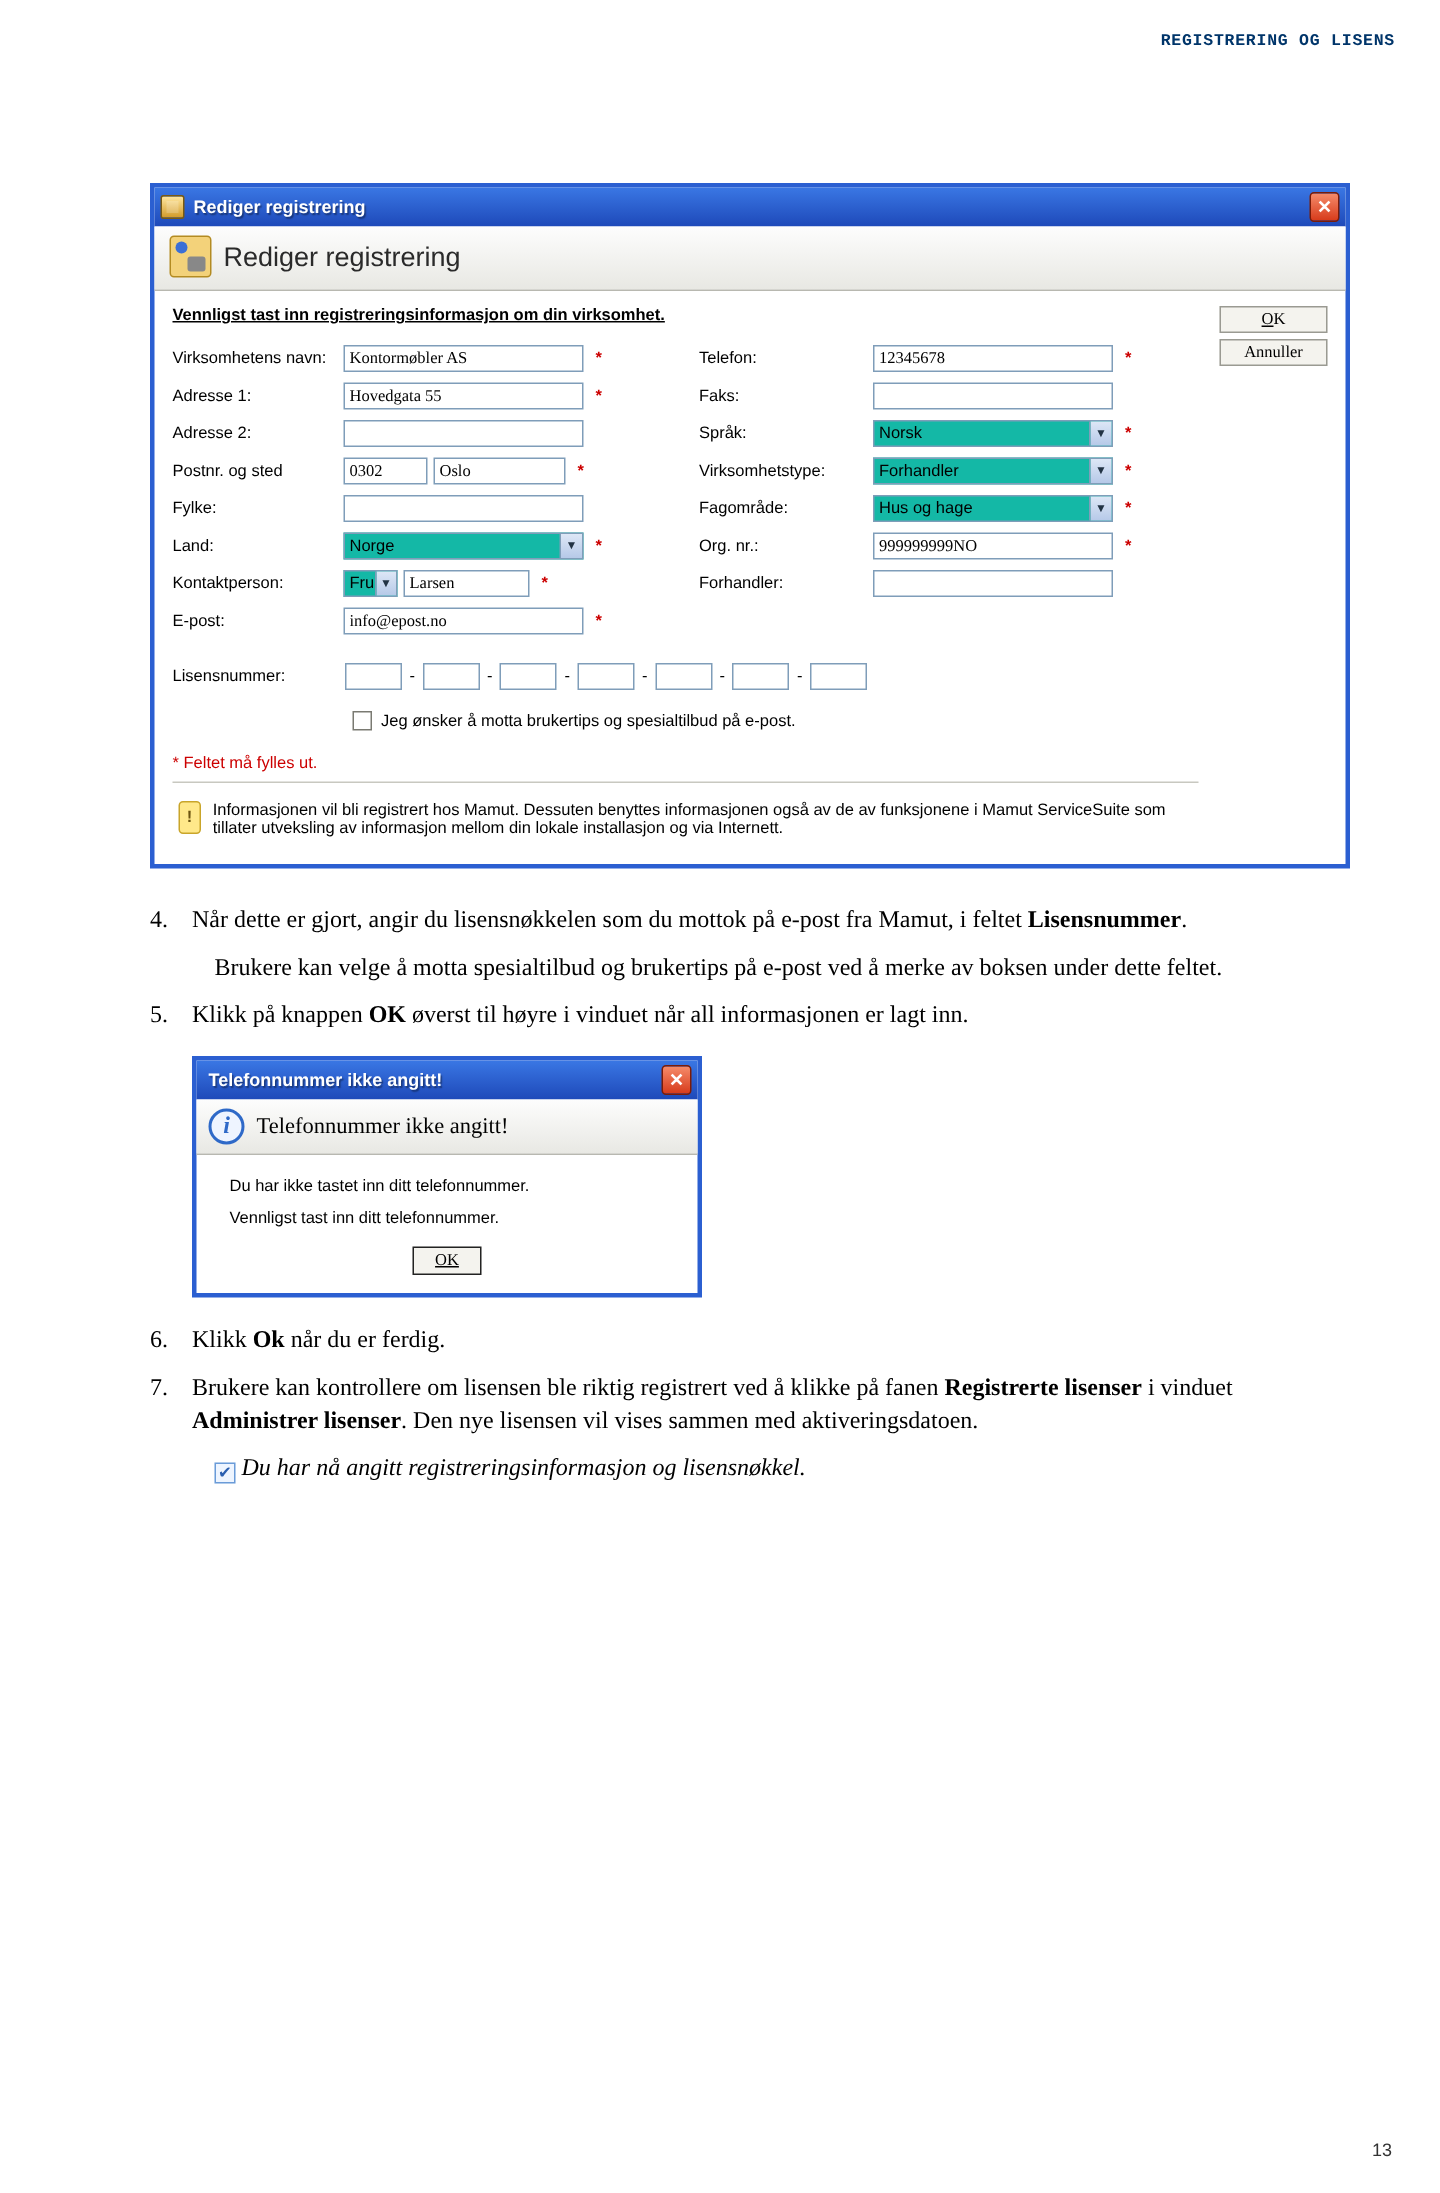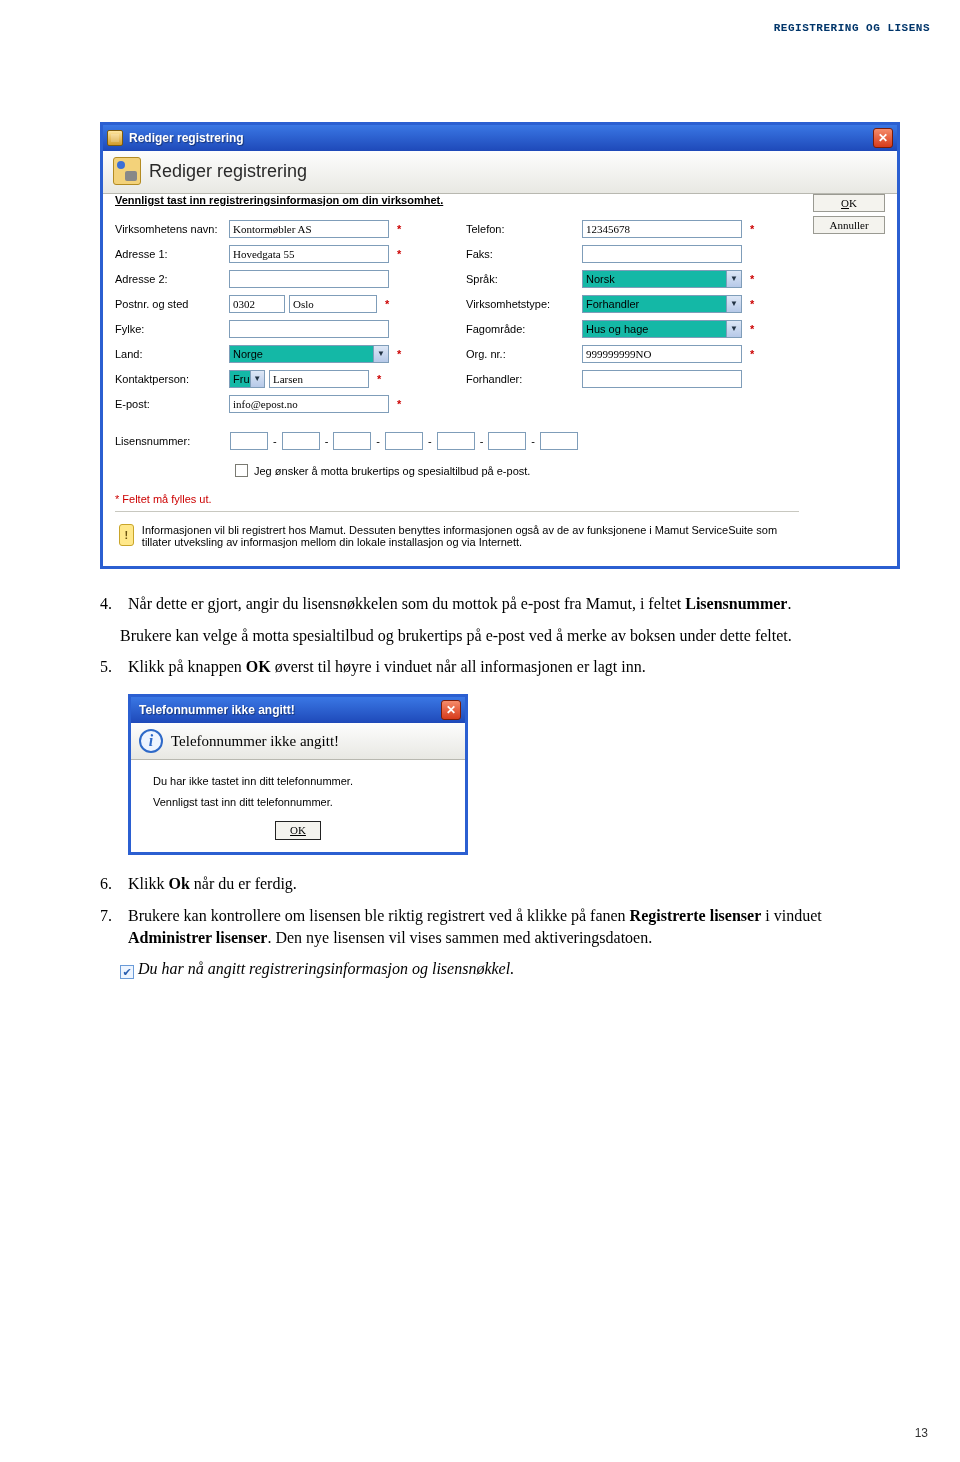--- a/index.html
+++ b/index.html
@@ -13,21 +13,21 @@
   .titlebar { display:flex; align-items:center; height:26px; background: linear-gradient(#3a77e4,#1e49b9); color:#fff; padding:0 4px; }
   .titlebar .app-icon { width:16px; height:16px; background: linear-gradient(#ffe7a0,#d29b2a); border:1px solid #7a5a10; border-radius:2px; margin-right:6px; position:relative; }
   .titlebar .app-icon::after{ content:""; position:absolute; inset:3px; background:#fff3; }
   .titlebar .title { flex:1; font-weight: bold; font-size:12px; text-shadow: 1px 1px 1px #0006; }
   .titlebar .close-btn { width:20px; height:20px; background: linear-gradient(#f58b6a,#d73b1b); border:1px solid #7a1c08; border-radius:3px; display:flex; align-items:center; justify-content:center; color:#fff; font-weight:bold; font-size:12px; font-family:Arial; cursor:default;}
   .subhead { display:flex; align-items:center; gap:8px; background: linear-gradient(#fdfdfd,#e8e8e3); border-bottom:1px solid #b8b8b0; padding:6px 10px 8px 10px; }
   .subhead .hicon { width:28px; height:28px; background:#f3d27a; border:1px solid #b38b22; border-radius:3px; position:relative; }
   .subhead .hicon::before{content:"";position:absolute;top:3px;left:3px;width:8px;height:8px;border-radius:50%;background:#3b6fd6;}
   .subhead .hicon::after{content:"";position:absolute;bottom:3px;right:3px;width:12px;height:10px;background:#888;border-radius:2px;}
   .subhead .htitle { font-family: "Trebuchet MS", Tahoma, sans-serif; font-size:18px; color:#2a2a2a; }
-  .dialog-body { padding:0 12px 12px 12px; position:relative; }
+  .dialog-body { padding:10px 12px 12px 12px; position:relative; }
   .instruct { font-weight:bold; text-decoration: underline; margin-bottom:10px; font-size:11px;}
   .cols { display:flex; gap:18px; }
   .col { flex:1; }
   .sidebtns { display:flex; flex-direction:column; gap:4px; width:72px; }
   .winbtn { background:#f4f3ee; border:1px solid #9a9a92; font-size:11px; padding:2px 4px; text-align:center; font-family: Tahoma; cursor:default;}
   .winbtn u{ text-decoration: underline;}
   .row { display:flex; align-items:center; height:25px; gap:4px;}
   .lbl { width:110px; font-size:11px;}
   .lbl2 { width:112px; font-size:11px;}
   .inp { height:18px; border:1px solid #7f9db9; background:#fff; padding:0 3px; font-size:11px; font-family:Tahoma;}
@@ -42,21 +42,21 @@
   .reqnote{ color:#c00; font-size:11px; margin:16px 0 6px 0;}
   .hr{ height:1px; background:#c8c8c0; margin:6px 0;}
   .infobox{ display:flex; gap:8px; font-size:11px; align-items:flex-start; padding:6px 4px;}
   .warnico{ width:22px; height:22px; background:#ffe88a; border:1px solid #c9a52a; border-radius:3px; display:flex;align-items:center;justify-content:center; color:#6b5310; font-weight:bold;}
 
   
   .doc-text{ margin-top:24px; font-size:16px; line-height:1.35;}
   .num-item{ display:flex; margin-bottom:10px; }
   .num-item .n{ width:28px; flex-shrink:0;}
   .num-item .c{ flex:1;}
-  .indent-p{ margin-left:20px; margin-top:8px; margin-bottom:10px;}
+  .indent-p{ margin-left:43px; margin-top:8px; margin-bottom:10px;}
   .bold{ font-weight:bold;}
 
   
   .dialog2{ border:3px solid #2b5fd1; width:340px; font-family:Tahoma,Arial,sans-serif; font-size:11px; margin:16px 0 18px 28px; background:#fff;}
   .d2body{ padding:8px 10px 12px 10px;}
   .d2sub{ display:flex; align-items:center; gap:8px; background:linear-gradient(#fdfdfd,#e8e8e3); border-bottom:1px solid #b8b8b0; padding:6px 8px;}
   .infoico{ width:24px; height:24px; border-radius:50%; border:2px solid #2e69c8; display:flex;align-items:center;justify-content:center; color:#2e69c8; font-family:Georgia,serif; font-weight:bold; font-style:italic; font-size:16px; background:#eef4ff;}
   .d2title{ font-family:"Trebuchet MS",Tahoma; font-size:15px;}
   .d2text{ margin:6px 0; font-size:11px;padding-left:12px;}
   .d2btnrow{ text-align:center; margin-top:12px;}
@@ -121,21 +121,21 @@
                     <span class="arr">▼</span>
                   </div>
                   <span class="star">*</span>
             </div>
             <div class="row">
               <span class="lbl">Kontaktperson:</span>
               <div class="sel" style="width:36px">
                     <span>Fru</span>
                     <span class="arr">▼</span>
                   </div>
-              <input class="inp" style="width: 100px;" value="Larsen">
+              <input class="inp" style="width: 84px;" value="Larsen">
                   <span class="star">*</span>
             </div>
             <div class="row">
               <span class="lbl">E-post:</span>
               <input class="inp w160" value="info@epost.no" style="">
                   <span class="star">*</span>
             </div>
           </div>
 
           <div class="col">

